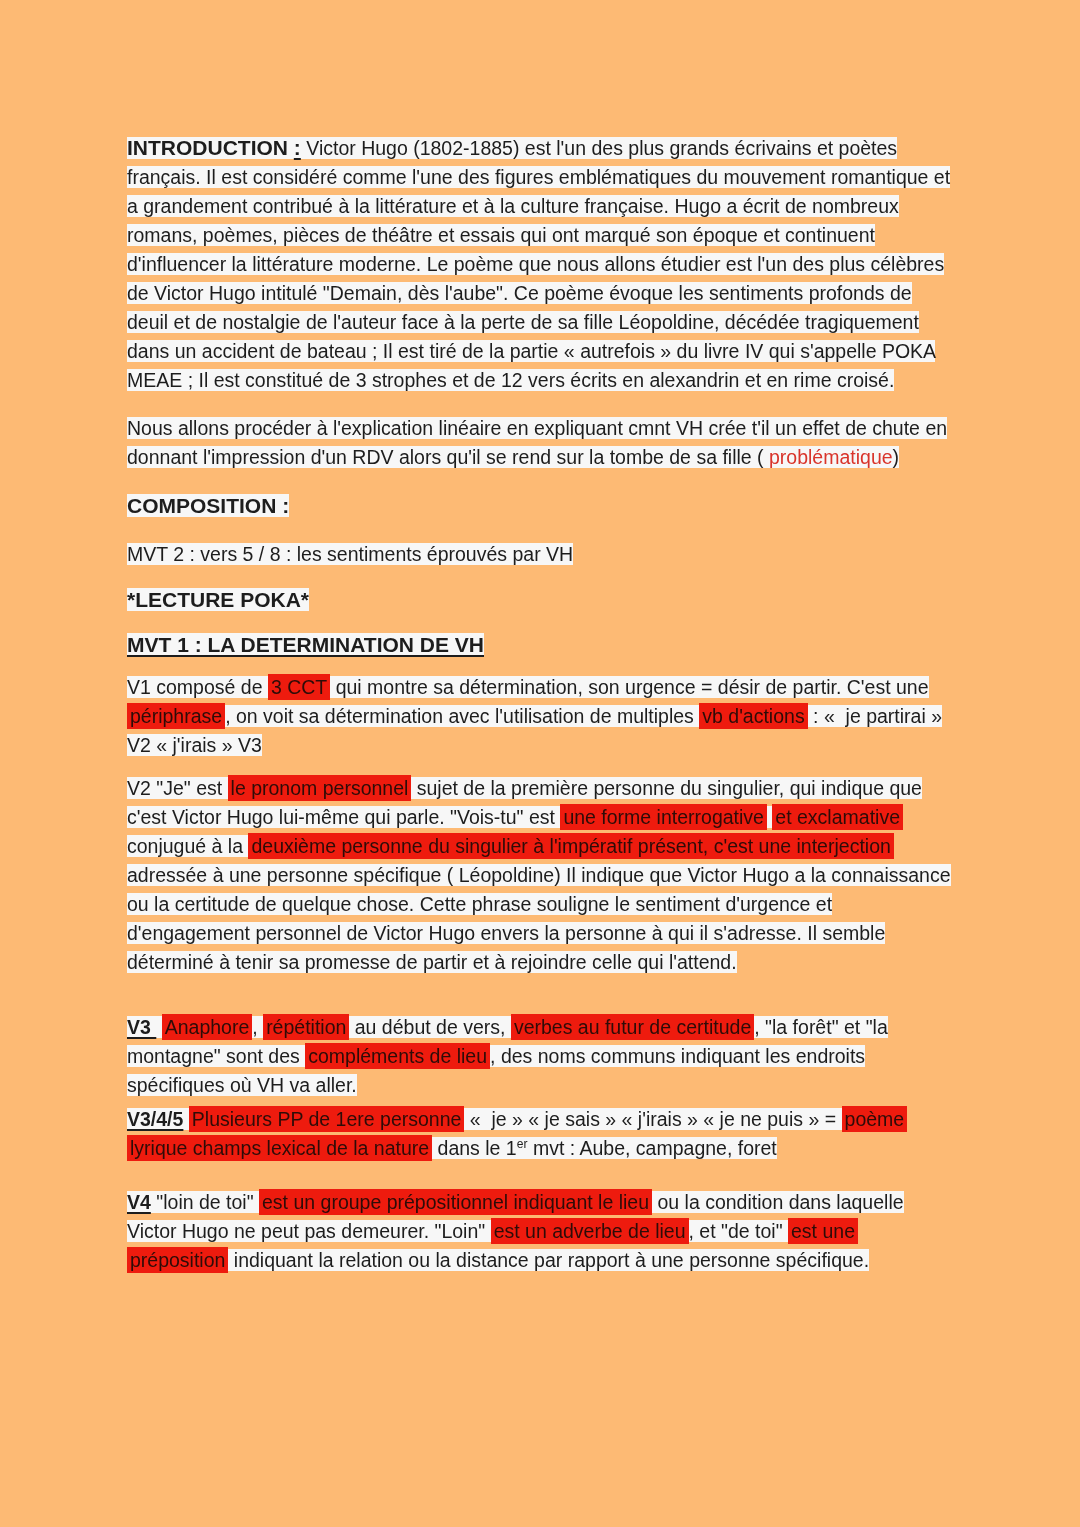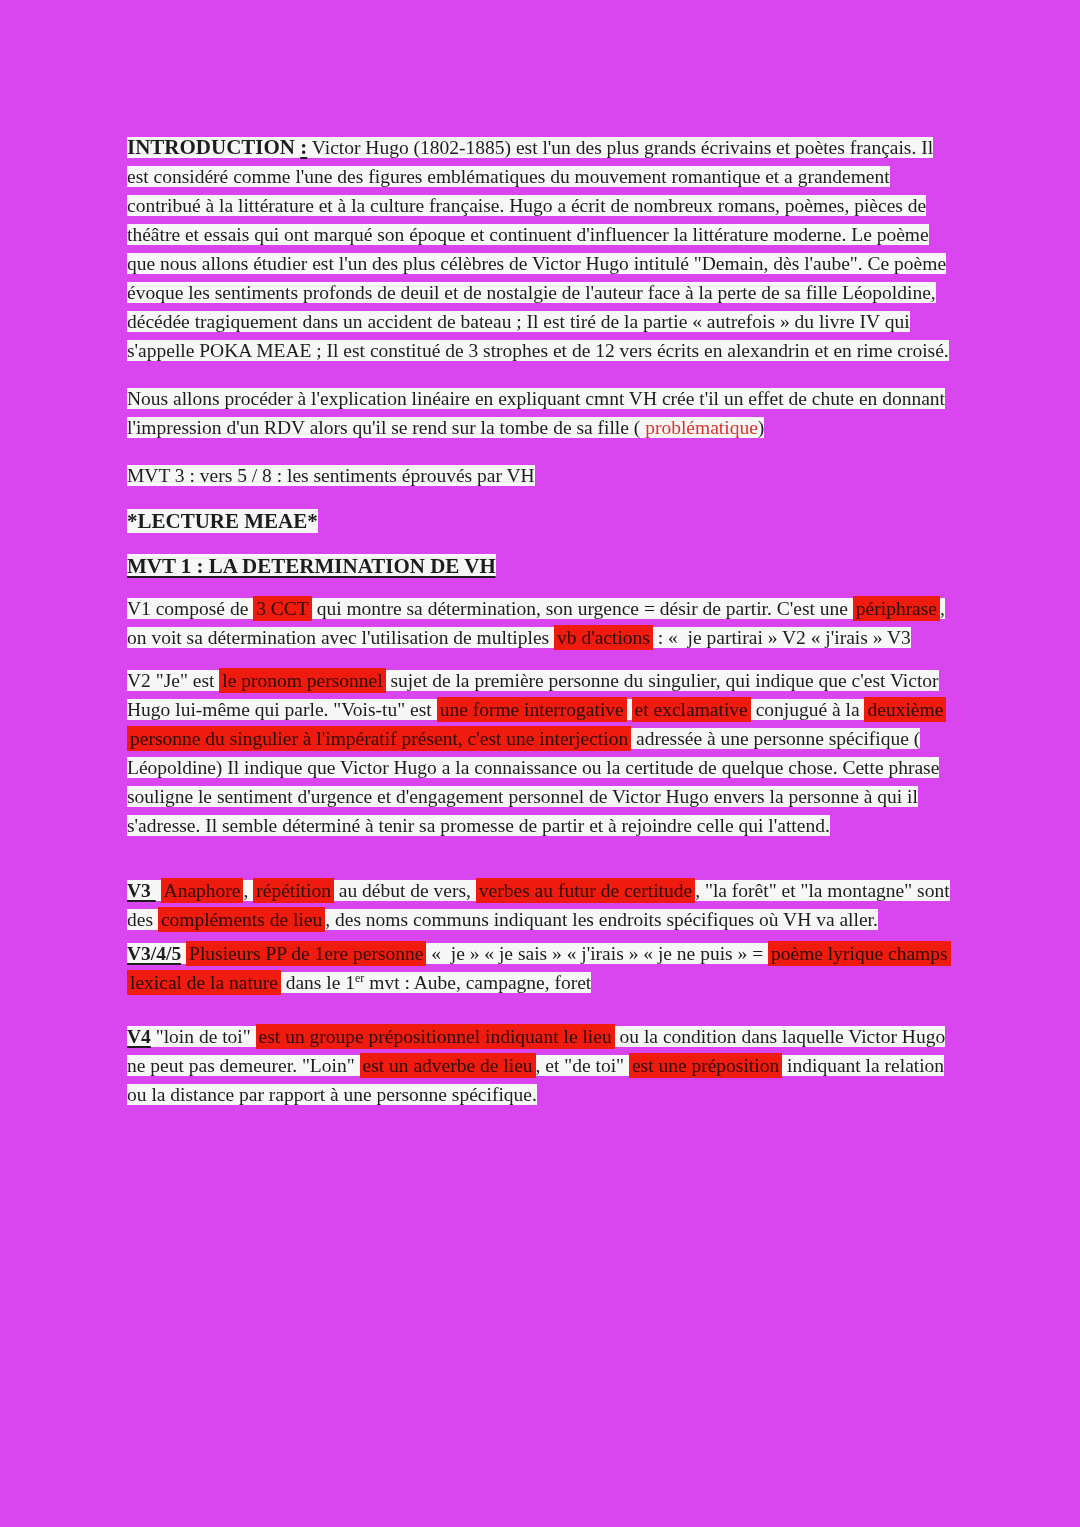--- a/index.html
+++ b/index.html
@@ -1,22 +1,22 @@
 <!DOCTYPE html>
 <html style="--hl-bg: #ee1b0e; --hl-text: #2e0c08; --red-text: #d9342b;"><head>
 <meta charset="utf-8">
 <style>
   html,body{margin:0;padding:0;background:#ffffff;}
   .page{
     position:relative;
     width:1080px;
     height:1527px;
-    background:#d946ef;
+    background:#fdba74;
     overflow:hidden;
-    font-family:Liberation Serif, serif;
+    font-family:Liberation Sans, sans-serif;
   }
   .content{
     position:absolute;
     left:127px;
     top:133px;
     width:830px;
     font-size:19.5px;
     line-height:29px;
     color:#1d1d1d;
     text-align:left;
@@ -53,22 +53,23 @@
   [data-name="v345-paragraph"]{margin-bottom:25px;}
   [data-name="v4-paragraph"]{margin-bottom:0;}
 </style>
 </head>
 <body>
 
 <div class="page" data-name="document-page">
   <div class="content" data-name="document-content">
       <p data-name="intro-paragraph"><span class="band" data-name="text-line-band"><span class="rblg" data-name="text-run">INTRODUCTION </span><span class="rbulg" data-name="text-run">:</span><span class="rn" data-name="text-run"> Victor Hugo (1802-1885) est l'un des plus grands écrivains et poètes français. Il est considéré comme l'une des figures emblématiques du mouvement romantique et a grandement contribué à la littérature et à la culture française. Hugo a écrit de nombreux romans, poèmes, pièces de théâtre et essais qui ont marqué son époque et continuent d'influencer la littérature moderne. Le poème que nous allons étudier est l'un des plus célèbres de Victor Hugo intitulé "Demain, dès l'aube". Ce poème évoque les sentiments profonds de deuil et de nostalgie de l'auteur face à la perte de sa fille Léopoldine, décédée tragiquement dans un accident de bateau ; Il est tiré de la partie « autrefois » du livre IV qui s'appelle POKA MEAE ;  Il est constitué de 3 strophes et de 12 vers écrits en alexandrin et en rime croisé.</span></span></p>
       <p data-name="problematique-paragraph"><span class="band" data-name="text-line-band"><span class="rn" data-name="text-run">Nous allons procéder à l'explication linéaire en expliquant cmnt VH crée t'il un effet de chute en donnant l'impression d'un RDV alors qu'il se rend sur la tombe de sa fille ( </span><span class="rred" data-name="red-text-run">problématique</span><span class="rn" data-name="text-run">)</span></span></p>
-      <p data-name="mvt2-line"><span class="band" data-name="text-line-band"><span class="rn" data-name="text-run">MVT 3 : vers 5 / 8 : les sentiments éprouvés par VH</span></span></p>
-      <p class="heading" data-name="lecture-orale-heading"><span class="band" data-name="text-line-band"><span class="rb" data-name="text-run">*LECTURE MEAE*</span></span></p>
+      <p class="heading" data-name="composition-heading"><span class="band" data-name="text-line-band"><span class="rb" data-name="text-run">COMPOSITION :</span></span></p>
+      <p data-name="mvt2-line"><span class="band" data-name="text-line-band"><span class="rn" data-name="text-run">MVT 2 : vers 5 / 8 : les sentiments éprouvés par VH</span></span></p>
+      <p class="heading" data-name="lecture-orale-heading"><span class="band" data-name="text-line-band"><span class="rb" data-name="text-run">*LECTURE POKA*</span></span></p>
       <p class="heading" data-name="mvt1-section-heading"><span class="band" data-name="text-line-band"><span class="rbu" data-name="text-run">MVT 1 : LA DETERMINATION DE VH</span></span></p>
       <p data-name="v1-paragraph"><span class="band" data-name="text-line-band"><span class="rn" data-name="text-run">V1 composé de </span><span class="rhl" data-name="highlighted-text">3 CCT</span><span class="rn" data-name="text-run"> qui montre sa détermination, son urgence = désir de partir. C'est une </span><span class="rhl" data-name="highlighted-text">périphrase</span><span class="rn" data-name="text-run">, on voit sa détermination avec l'utilisation de multiples </span><span class="rhl" data-name="highlighted-text">vb d'actions</span><span class="rn" data-name="text-run"> : «&nbsp; je partirai » V2 « j'irais » V3</span></span></p>
       <p data-name="v2-paragraph"><span class="band" data-name="text-line-band"><span class="rn" data-name="text-run">V2 "Je" est </span><span class="rhl" data-name="highlighted-text">le pronom personnel</span><span class="rn" data-name="text-run"> sujet de la première personne du singulier, qui indique que c'est Victor Hugo lui-même qui parle. "Vois-tu" est </span><span class="rhl" data-name="highlighted-text">une forme interrogative</span><span class="rn" data-name="text-run"> </span><span class="rhl" data-name="highlighted-text">et exclamative</span><span class="rn" data-name="text-run"> conjugué à la </span><span class="rhl" data-name="highlighted-text">deuxième personne du singulier à l'impératif présent, c'est une interjection</span><span class="rn" data-name="text-run"> adressée à une personne spécifique ( Léopoldine) Il indique que Victor Hugo a la connaissance ou la certitude de quelque chose. Cette phrase souligne le sentiment d'urgence et d'engagement personnel de Victor Hugo envers la personne à qui il s'adresse. Il semble déterminé à tenir sa promesse de partir et à rejoindre celle qui l'attend.</span></span></p>
       <p data-name="v3-paragraph"><span class="band" data-name="text-line-band"><span class="rbu" data-name="text-run">V3&nbsp;</span><span class="rn" data-name="text-run"> </span><span class="rhl" data-name="highlighted-text">Anaphore</span><span class="rn" data-name="text-run">, </span><span class="rhl" data-name="highlighted-text">répétition</span><span class="rn" data-name="text-run"> au début de vers, </span><span class="rhl" data-name="highlighted-text">verbes au futur de certitude</span><span class="rn" data-name="text-run">, "la forêt" et "la montagne" sont des </span><span class="rhl" data-name="highlighted-text">compléments de lieu</span><span class="rn" data-name="text-run">, des noms communs indiquant les endroits spécifiques où VH va aller.</span></span></p>
       <p data-name="v345-paragraph"><span class="band" data-name="text-line-band"><span class="rbu" data-name="text-run">V3/4/5</span><span class="rn" data-name="text-run"> </span><span class="rhl" data-name="highlighted-text">Plusieurs PP de 1ere personne</span><span class="rn" data-name="text-run"> «&nbsp; je » « je sais » « j'irais » « je ne puis » = </span><span class="rhl" data-name="highlighted-text">poème lyrique champs lexical de la nature</span><span class="rn" data-name="text-run"> dans le 1</span><sup class="rsup" data-name="text-run">er</sup><span class="rn" data-name="text-run"> mvt : Aube, campagne, foret</span></span></p>
       <p data-name="v4-paragraph"><span class="band" data-name="text-line-band"><span class="rbu" data-name="text-run">V4</span><span class="rn" data-name="text-run"> "loin de toi" </span><span class="rhl" data-name="highlighted-text">est un groupe prépositionnel indiquant le lieu</span><span class="rn" data-name="text-run"> ou la condition dans laquelle Victor Hugo ne peut pas demeurer. "Loin" </span><span class="rhl" data-name="highlighted-text">est un adverbe de lieu</span><span class="rn" data-name="text-run">, et "de toi" </span><span class="rhl" data-name="highlighted-text">est une préposition</span><span class="rn" data-name="text-run"> indiquant la relation ou la distance par rapport à une personne spécifique.</span></span></p>
     </div>
 </div>
 
 </body></html>

